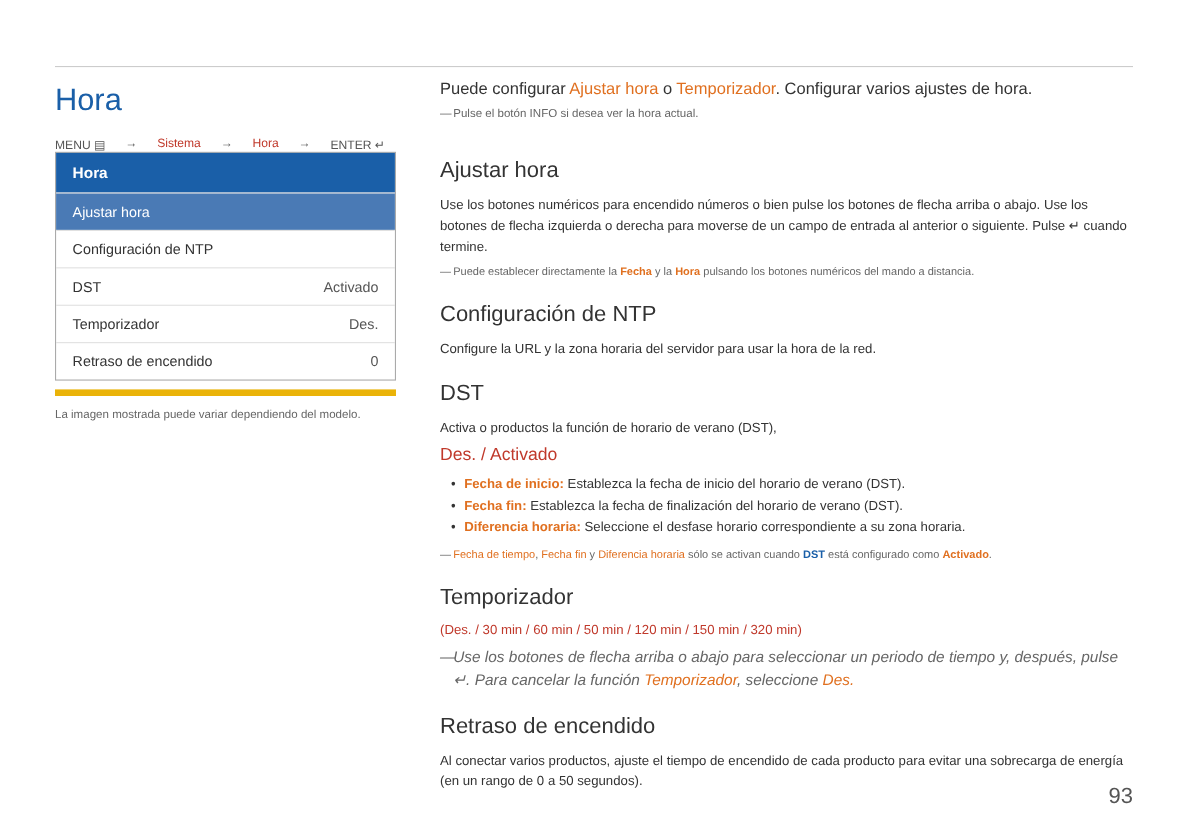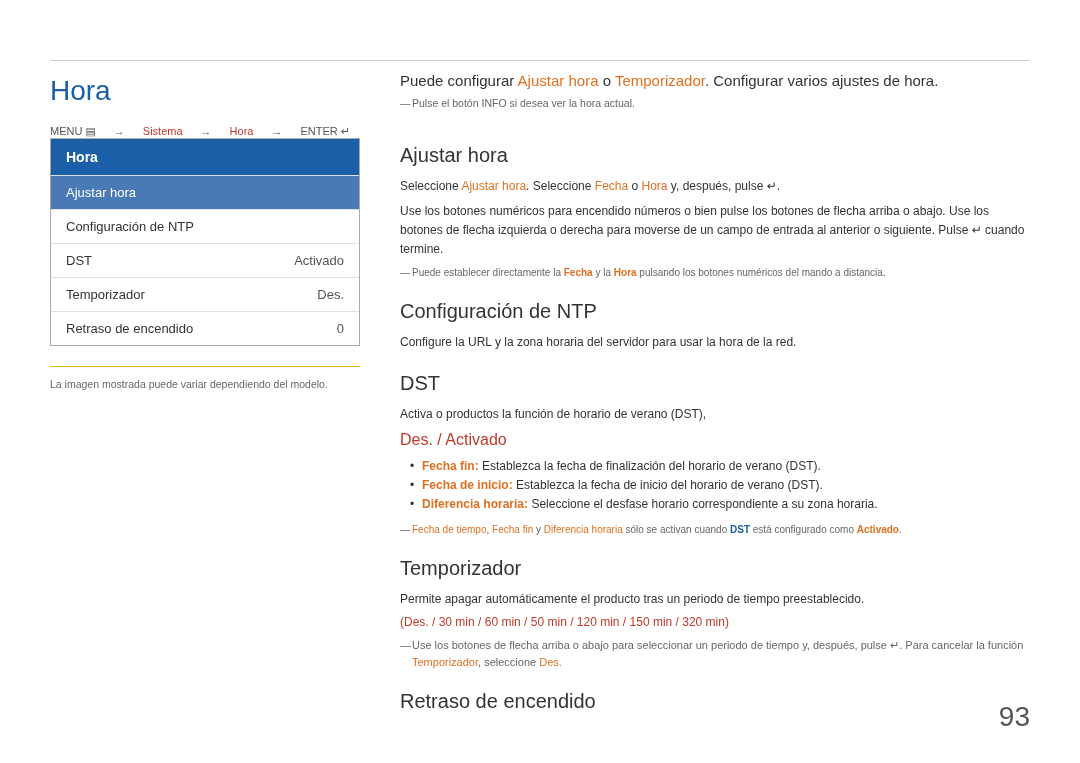--- a/index.html
+++ b/index.html
@@ -97,23 +97,23 @@
       background: #4a7ab5;
       color: #fff;
     }
 
     .menu-item-value {
       color: #555;
       font-size: 13px;
     }
 
     .menu-footer {
-      margin-top: 20px;
+      margin-top: 8px;
       padding-top: 10px;
-      border-top: 1px solid #eab308;
+      border-top: 6px solid #eab308;
       font-size: 10.5px;
       color: #666;
       line-height: 1.4;
     }
 
     
     .right-column {
       flex: 1;
       padding-left: 10px;
     }
@@ -212,40 +212,41 @@
       left: 0;
     }
 
     .timer-options {
       color: #c0392b;
       font-size: 12px;
       margin-bottom: 8px;
     }
 
     .small-note {
-      font-size: 11px;
+      font-size: 14px;
       color: #666;
       line-height: 1.5;
       padding-left: 12px;
       position: relative;
       margin-bottom: 6px;
+      font-style: italic;
     }
 
     .small-note::before {
       content: '—';
       position: absolute;
       left: 0;
     }
 
     
     .page-number {
       position: absolute;
       bottom: 30px;
       right: 50px;
-      font-size: 28px;
+      font-size: 20px;
       color: #555;
       font-weight: 300;
     }
 
     .bold-link {
       font-weight: 600;
     }
   </style>
 </head>
 <body>
@@ -306,67 +307,64 @@
         Puede configurar <span class="link-orange">Ajustar hora</span> o <span class="link-orange">Temporizador</span>. Configurar varios ajustes de hora.
       </p>
       <p class="intro-note">
         Pulse el botón INFO si desea ver la hora actual.
       </p>
 
       <h2 class="section-title">
         <span>Ajustar hora</span>
       </h2>
       <p class="section-body">
-        Seleccione <span class="link-orange">Ajustar hora</span>. Seleccione <span class="link-orange">Fecha</span> o <span class="link-orange">Hora</span> y, después, pulse ↵.
-      </p>
-      <p class="section-body">
         Use los botones numéricos para encendido números o bien pulse los botones de flecha arriba o abajo. Use los botones de flecha izquierda o derecha para moverse de un campo de entrada al anterior o siguiente. Pulse ↵ cuando termine.
       </p>
       <p class="section-note">
         Puede establecer directamente la <span class="link-orange bold-link">Fecha</span> y la <span class="link-orange bold-link">Hora</span> pulsando los botones numéricos del mando a distancia.
       </p>
 
       <h2 class="section-title">
         <span>Configuración de NTP</span>
       </h2>
       <p class="section-body">Configure la URL y la zona horaria del servidor para usar la hora de la red.</p>
 
       <h2 class="section-title">
         <span>DST</span>
       </h2>
       <p class="section-body">Activa o productos la función de horario de verano (DST),</p>
       <p class="dst-options">
         <span class="link-red">Des.</span> / <span class="link-red">Activado</span>
       </p>
       <ul class="bullet-list">
         <li>
-          <span class="link-orange bold-link">Fecha fin:</span> Establezca la fecha de finalización del horario de verano (DST).
+          <span class="link-orange bold-link">Fecha de inicio:</span> Establezca la fecha de inicio del horario de verano (DST).
         </li>
         <li>
-          <span class="link-orange bold-link">Fecha de inicio:</span> Establezca la fecha de inicio del horario de verano (DST).
+          <span class="link-orange bold-link">Fecha fin:</span> Establezca la fecha de finalización del horario de verano (DST).
         </li>
         <li>
           <span class="link-orange bold-link">Diferencia horaria:</span> Seleccione el desfase horario correspondiente a su zona horaria.
         </li>
       </ul>
       <p class="section-note">
         <span class="link-orange">Fecha de tiempo</span>, <span class="link-orange">Fecha fin</span> y <span class="link-orange">Diferencia horaria</span> sólo se activan cuando <span class="link-blue bold-link">DST</span> está configurado como <span class="link-orange bold-link">Activado</span>.
       </p>
 
       <h2 class="section-title">
         <span>Temporizador</span>
       </h2>
-      <p class="section-body">Permite apagar automáticamente el producto tras un periodo de tiempo preestablecido.</p>
       <p class="timer-options">
         <span class="link-red">(Des.</span> / <span class="link-red">30 min</span> / <span class="link-red">60 min</span> / <span class="link-red">50 min</span> / <span class="link-red">120 min</span> / <span class="link-red">150 min</span> / <span class="link-red">320 min</span>)
       </p>
       <p class="small-note">
         Use los botones de flecha arriba o abajo para seleccionar un periodo de tiempo y, después, pulse ↵. Para cancelar la función <span class="link-orange">Temporizador</span>, seleccione <span class="link-orange">Des.</span>
       </p>
 
       <h2 class="section-title">
         <span>Retraso de encendido</span>
       </h2>
+      <p class="section-body">Al conectar varios productos, ajuste el tiempo de encendido de cada producto para evitar una sobrecarga de energía (en un rango de 0 a 50 segundos).</p>
     </div>
   </div>
 
   <div class="page-number">93</div>
 </div>
 
 </body></html>

